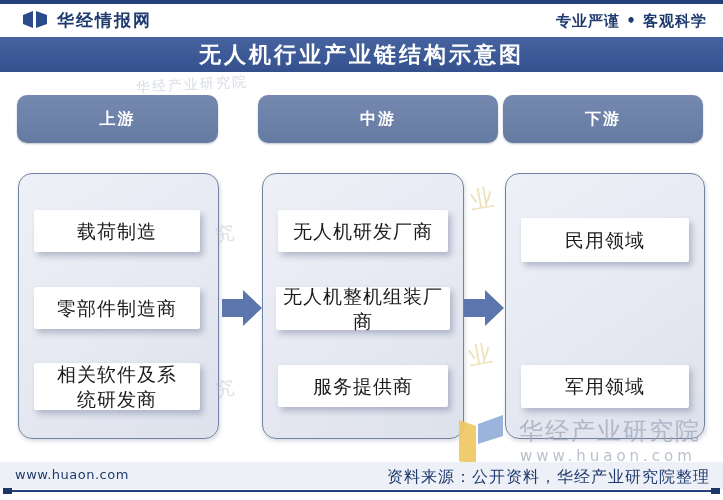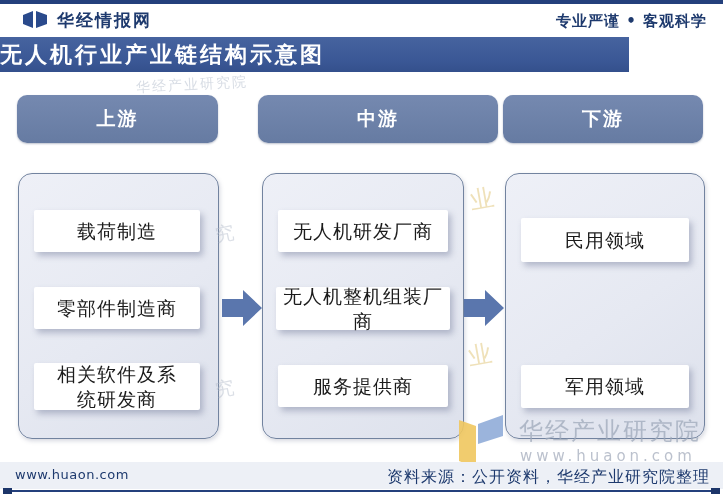--- a/index.html
+++ b/index.html
@@ -5,31 +5,31 @@
   html,body{margin:0;padding:0;background:#ffffff;font-family:"DejaVu Sans","Liberation Sans",sans-serif;}
   .stage{position:relative;width:723px;height:500px;background:#ffffff;overflow:hidden;}
 
   
   .topline{position:absolute;left:0;top:0;width:723px;height:4px;background:#24407c;}
   .brand{position:absolute;left:22px;top:9px;display:flex;align-items:center;gap:9px;}
   .brand-name{font-size:17px;font-weight:bold;color:#1e3a6e;letter-spacing:2px;}
   .slogan{position:absolute;right:16px;top:12px;font-size:15px;font-weight:bold;color:#1e3a6e;letter-spacing:1px;}
 
   
-  .titlebar{position:absolute;left:0;top:37px;width:629px;height:35px;
+  .titlebar{position:absolute;left:0;top:37px;width:723px;height:35px;
     background:linear-gradient(180deg,#46639f 0%,#3a5795 70%,#34508c 100%);
-    display:flex;align-items:center;}
+    display:flex;align-items:center;justify-content:center;}
   .titlebar span{color:#ffffff;font-size:22px;font-weight:bold;letter-spacing:3px;}
 
   
   .colhead{position:absolute;top:95px;height:48px;border-radius:10px;
     background:linear-gradient(180deg,#7589b0 0%,#667ba2 100%);
     box-shadow:0 1px 2px rgba(60,75,110,.35);
     display:flex;align-items:center;justify-content:center;
-    color:#ffffff;font-size:19px;font-weight:bold;letter-spacing:2px;}
+    color:#ffffff;font-size:16px;font-weight:bold;letter-spacing:2px;}
   .ch1{left:17px;width:201px;}
   .ch2{left:258px;width:240px;}
   .ch3{left:503px;width:200px;}
 
   
   .panel{position:absolute;top:173px;height:264px;border-radius:14px;
     background:linear-gradient(145deg,#eef0f7 0%,#e6e9f2 55%,#dde1ec 100%);
     border:1.5px solid #72839f;box-shadow:1px 2px 4px rgba(90,100,130,.25);}
   .p1{left:18px;width:199px;}
   .p2{left:262px;width:200px;}

